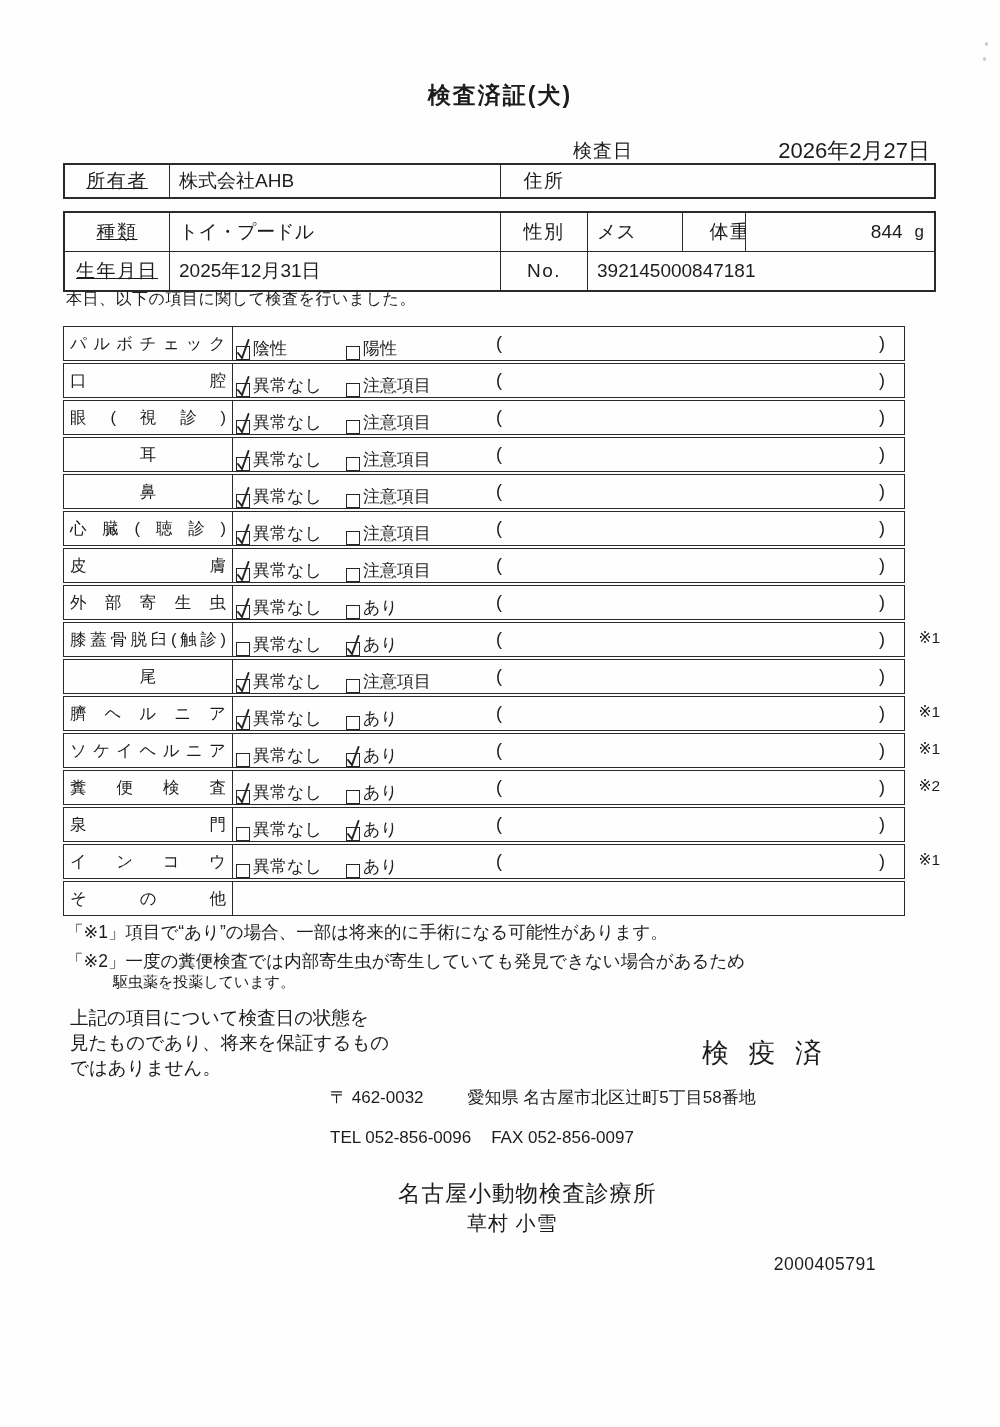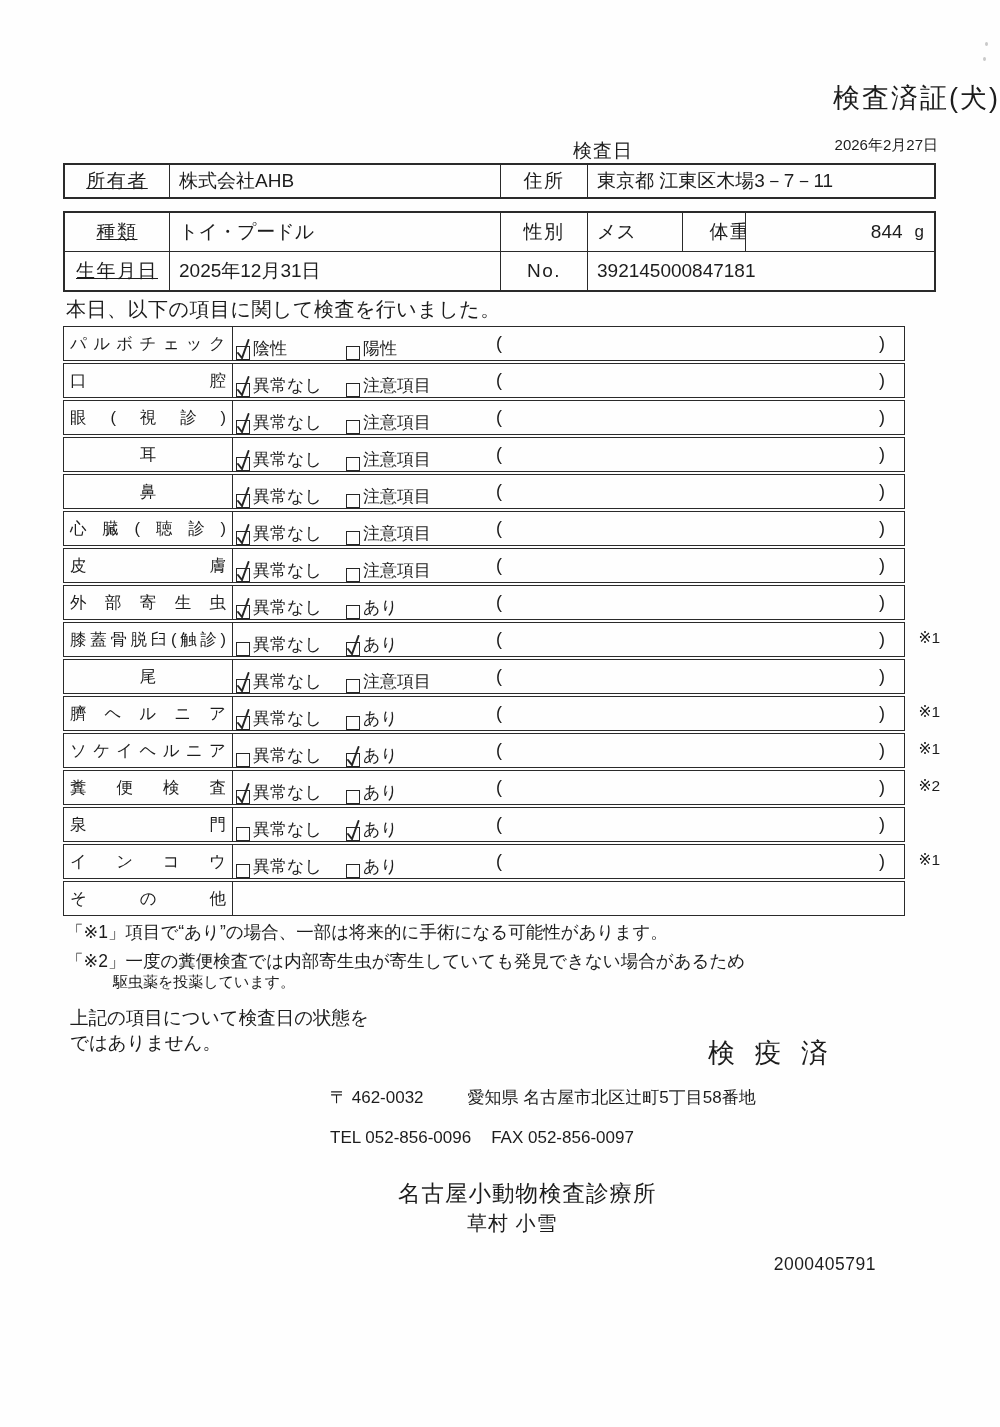--- a/index.html
+++ b/index.html
@@ -10,27 +10,27 @@
     background:#fefefe;
     font-family:"Liberation Sans","DejaVu Sans",sans-serif;
     color:#1c1c1c;
     overflow:hidden;
   }
   .abs{position:absolute;}
 
   
   .doc-title{
     left:0;right:0;top:80px;
-    text-align:right;
-    font-size:27px;font-weight:400;letter-spacing:2px;
+    text-align:center;
+    font-size:23px;font-weight:700;letter-spacing:2px;
   }
 
   
   .exam-date-label{left:573px;top:138px;font-size:19px;letter-spacing:1px;}
-  .exam-date-value{top:136px;right:62px;font-size:15px;}
+  .exam-date-value{top:136px;right:70px;font-size:22px;}
 
   
   .htable{
     left:63px;width:873px;
     border:2px solid #2a2a2a;
     box-sizing:border-box;
     display:flex;flex-direction:column;
   }
   .owner-table{top:163px;height:36px;}
   .info-table{top:211px;height:81px;}
@@ -48,21 +48,21 @@
   .w-label1{width:104px;flex:none;text-decoration:underline;}
   .w-val1{width:331px;flex:none;}
   .w-label2{width:87px;flex:none;}
   .w-sex{width:95px;flex:none;}
   .w-weight-l{width:63px;flex:none;padding-left:32px;}
   .w-rest{flex:1;}
   .weight-val{flex:1;text-align:right;}
   .weight-unit{margin-left:12px;margin-right:10px;font-size:17px;}
 
   
-  .intro{left:66px;top:296px;font-size:20px;letter-spacing:0.5px;}
+  .intro{left:66px;top:289px;font-size:16px;letter-spacing:0.5px;}
 
   
   .exam-table{
     left:63px;top:326px;width:842px;
     display:flex;flex-direction:column;gap:2px;
   }
   .exam-row{
     position:relative;
     height:35px;flex:none;
     border:1.6px solid #2a2a2a;
@@ -113,21 +113,21 @@
 
   
   .note1{left:66px;top:920px;font-size:17.5px;}
   .note2a{left:66px;top:949px;font-size:17.5px;}
   .note2b{left:113px;top:973px;font-size:15px;text-align:center;}
 
   
   .disclaimer{left:70px;top:1005px;font-size:18.5px;line-height:25px;}
 
   
-  .stamp{left:702px;top:1035px;font-size:27px;letter-spacing:6px;font-weight:500;margin-left:6px;}
+  .stamp{left:702px;top:1035px;font-size:27px;letter-spacing:6px;font-weight:500;}
 
   
   .addr-row{left:330px;top:1086px;font-size:17px;display:flex;gap:44px;white-space:nowrap;}
   .tel-row{left:330px;top:1128px;font-size:17px;display:flex;gap:20px;white-space:nowrap;align-items:center;}
   .clinic{left:398px;top:1178px;font-size:22.5px;letter-spacing:1px;}
   .examiner{left:467px;top:1210px;font-size:20px;letter-spacing:1px;}
   .serial{right:124px;top:1254px;font-size:17.5px;letter-spacing:0.5px;}
 
   
   .speck{position:absolute;background:#c9c9c9;border-radius:50%;}
@@ -142,21 +142,20 @@
   <div class="abs doc-title">検査済証(犬)</div>
 
   <div class="abs exam-date-label">検査日</div>
   <div class="abs exam-date-value">2026年2月27日</div>
 
   <div class="abs htable owner-table">
     <div class="hrow">
       <div class="hcell lbl w-label1">所有者</div>
       <div class="hcell val w-val1 bdr">株式会社AHB</div>
       <div class="hcell lbl w-label2 bdr">住所</div>
-      <div class="hcell val w-rest bdr">東京都 江東区木場3－7－11</div>
     </div>
   </div>
 
   <div class="abs htable info-table">
     <div class="hrow">
       <div class="hcell lbl w-label1">種類</div>
       <div class="hcell val w-val1 bdr">トイ・プードル</div>
       <div class="hcell lbl w-label2 bdr">性別</div>
       <div class="hcell val w-sex bdr">メス</div>
       <div class="hcell lbl w-weight-l bdr">体重</div>
@@ -579,20 +578,21 @@
         <span class="row-note"></span>
       </div>
     </div>
 
   <div class="abs note1">「※1」項目で“あり”の場合、一部は将来的に手術になる可能性があります。</div>
   <div class="abs note2a">「※2」一度の糞便検査では内部寄生虫が寄生していても発見できない場合があるため</div>
   <div class="abs note2b">駆虫薬を投薬しています。</div>
 
   <div class="abs disclaimer">
     <div>上記の項目について検査日の状態を</div>
+    <div>見たものであり、将来を保証するもの</div>
     <div>ではありません。</div>
   </div>
 
   <div class="abs stamp">検 疫 済</div>
 
   <div class="abs addr-row">
     <span>〒 462-0032</span>
     <span>愛知県 名古屋市北区辻町5丁目58番地</span>
   </div>
   <div class="abs tel-row">

